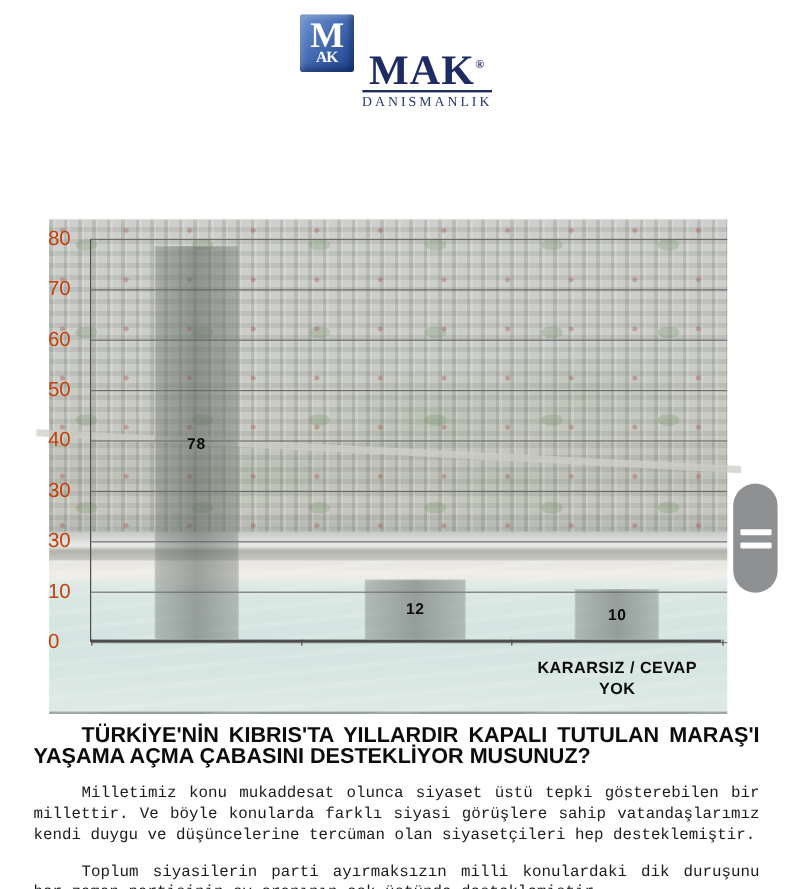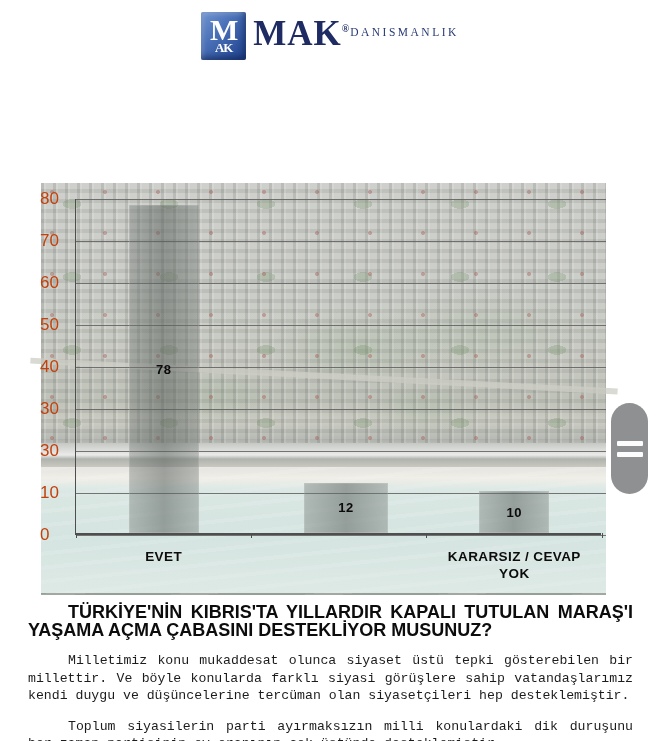--- a/index.html
+++ b/index.html
@@ -8,21 +8,21 @@
   .page { position:relative; width:660px; height:741px; background:#fff; overflow:hidden; }
 
   
   .logo-row { position:absolute; top:12px; left:0; width:100%; display:flex; justify-content:center; align-items:flex-start; gap:7px; }
   .logo-mark { width:45px; height:48px; background:linear-gradient(135deg,#7195d2 0%,#4a71b8 40%,#1d3f8b 100%);
                color:#fff; font-family:"Liberation Serif", serif; font-weight:bold; text-align:center;
                display:flex; flex-direction:column; justify-content:center; border-radius:2px;
                box-shadow:inset -2px -3px 6px rgba(10,25,70,.55), inset 2px 2px 4px rgba(255,255,255,.25); }
   .logo-mark .m  { font-size:30px; line-height:25px; letter-spacing:-1px; }
   .logo-mark .ak { font-size:13px; line-height:15px; letter-spacing:-1px; margin-top:-2px; }
-  .logo-text { display:flex; flex-direction:row; align-items:center; }
+  .logo-text { display:flex; flex-direction:column; align-items:center;margin-top:26px; }
   .wordmark { font-family:"Liberation Serif", serif; font-weight:bold; font-size:35px; line-height:33px;
               color:#1f2c63; letter-spacing:1px; }
   .wordmark sup { font-size:10px; vertical-align:super; }
   .logo-rule { width:100%; height:2px; background:#1f2c63; margin-top:0px; }
   .logo-sub { font-family:"Liberation Serif", serif; font-size:11.5px; color:#273a74; letter-spacing:2.5px; margin-top:2px; }
 
   
   .question-box { position:absolute; left:26px; top:101px; width:614px; height:61px; border:1px solid #222;
                   display:flex; align-items:center; justify-content:center; text-align:center;
                   font-weight:bold; font-size:17px; line-height:21.5px; padding:0 30px; letter-spacing:.2px; color:#0d0d0d; }
@@ -118,21 +118,20 @@
         <div class="y-label" style="left: -36px; top: 119px;">50</div>
         <div class="gridline" style="top: 83.5px;"></div>
         <div class="y-label" style="left: -36px; top: 77px;">60</div>
         <div class="gridline" style="top: 41.5px;"></div>
         <div class="y-label" style="left: -36px; top: 35px;">70</div>
         <div class="gridline" style="top: -0.5px;"></div>
         <div class="y-label" style="left: -36px; top: -7px;">80</div>
         <div class="bar" style="left: 52.6667px; width: 70px; height: 327.6px;">
           <span class="bar-value">78</span>
         </div>
-        <div class="cat-label" style="left: 9.66667px; width: 156px; top: 349px;">EVET</div>
         <div class="bar" style="left: 228px; width: 84px; height: 50.4px;">
           <span class="bar-value">12</span>
         </div>
         <div class="bar" style="left: 403.333px; width: 70px; height: 42px;">
           <span class="bar-value">10</span>
         </div>
         <div class="cat-label" style="left: 360.333px; width: 156px; top: 349px;">KARARSIZ / CEVAP YOK</div>
         <div class="x-tick" style="left: -0.5px;"></div>
         <div class="x-tick" style="left: 174.833px;"></div>
         <div class="x-tick" style="left: 350.167px;"></div>

